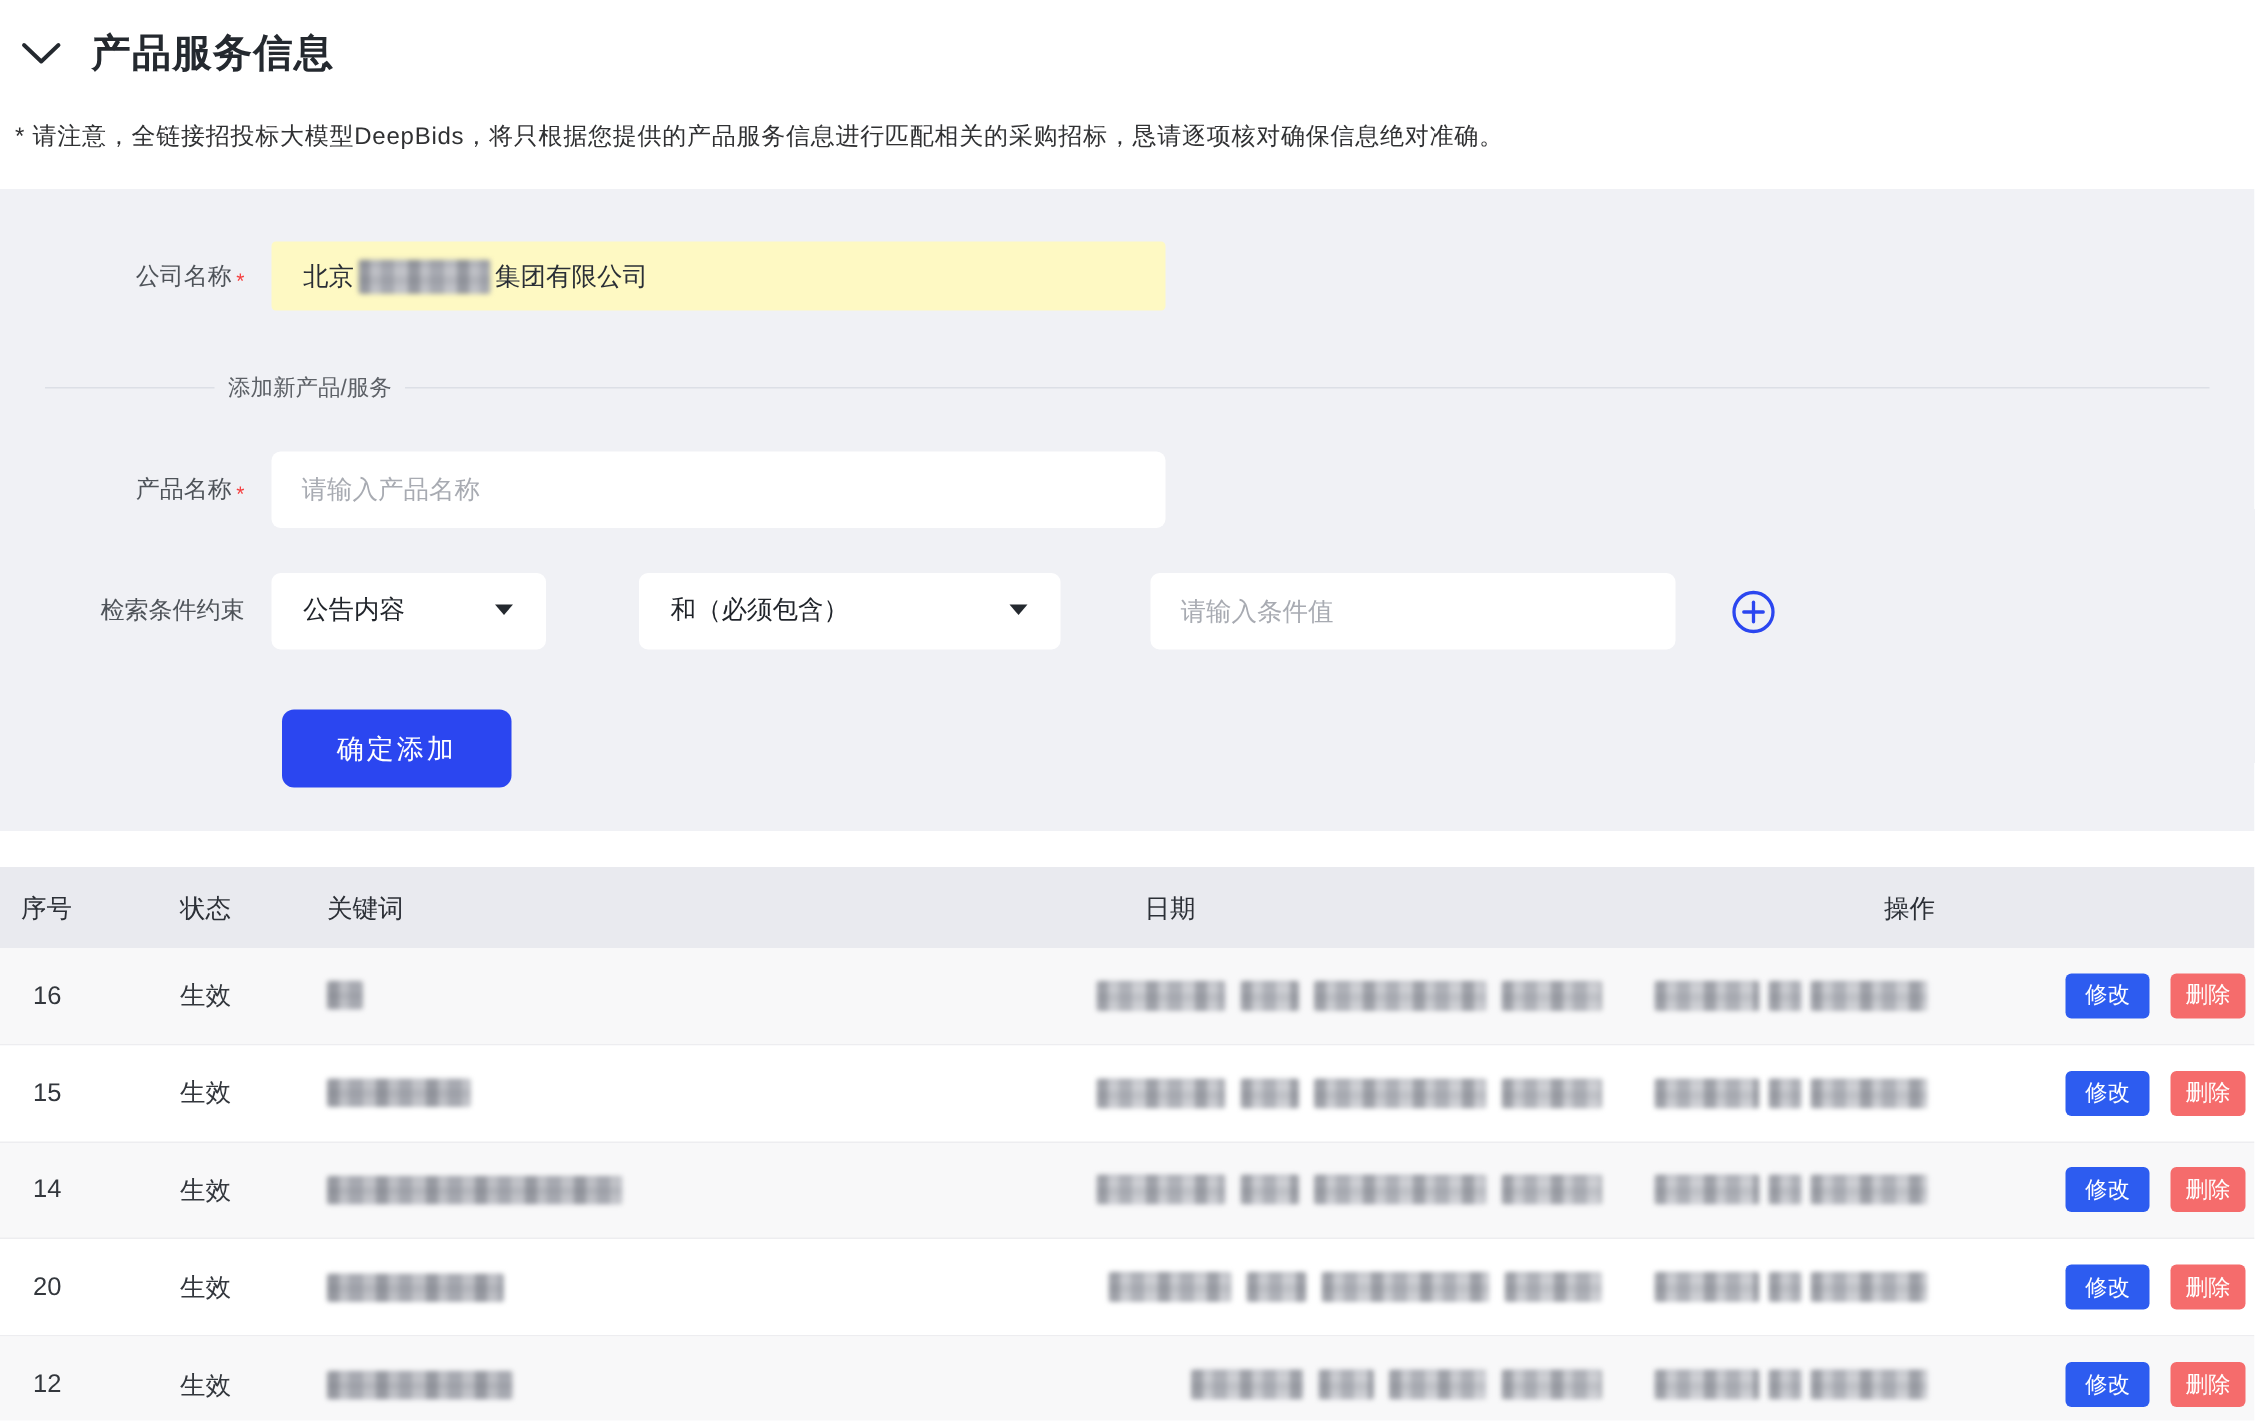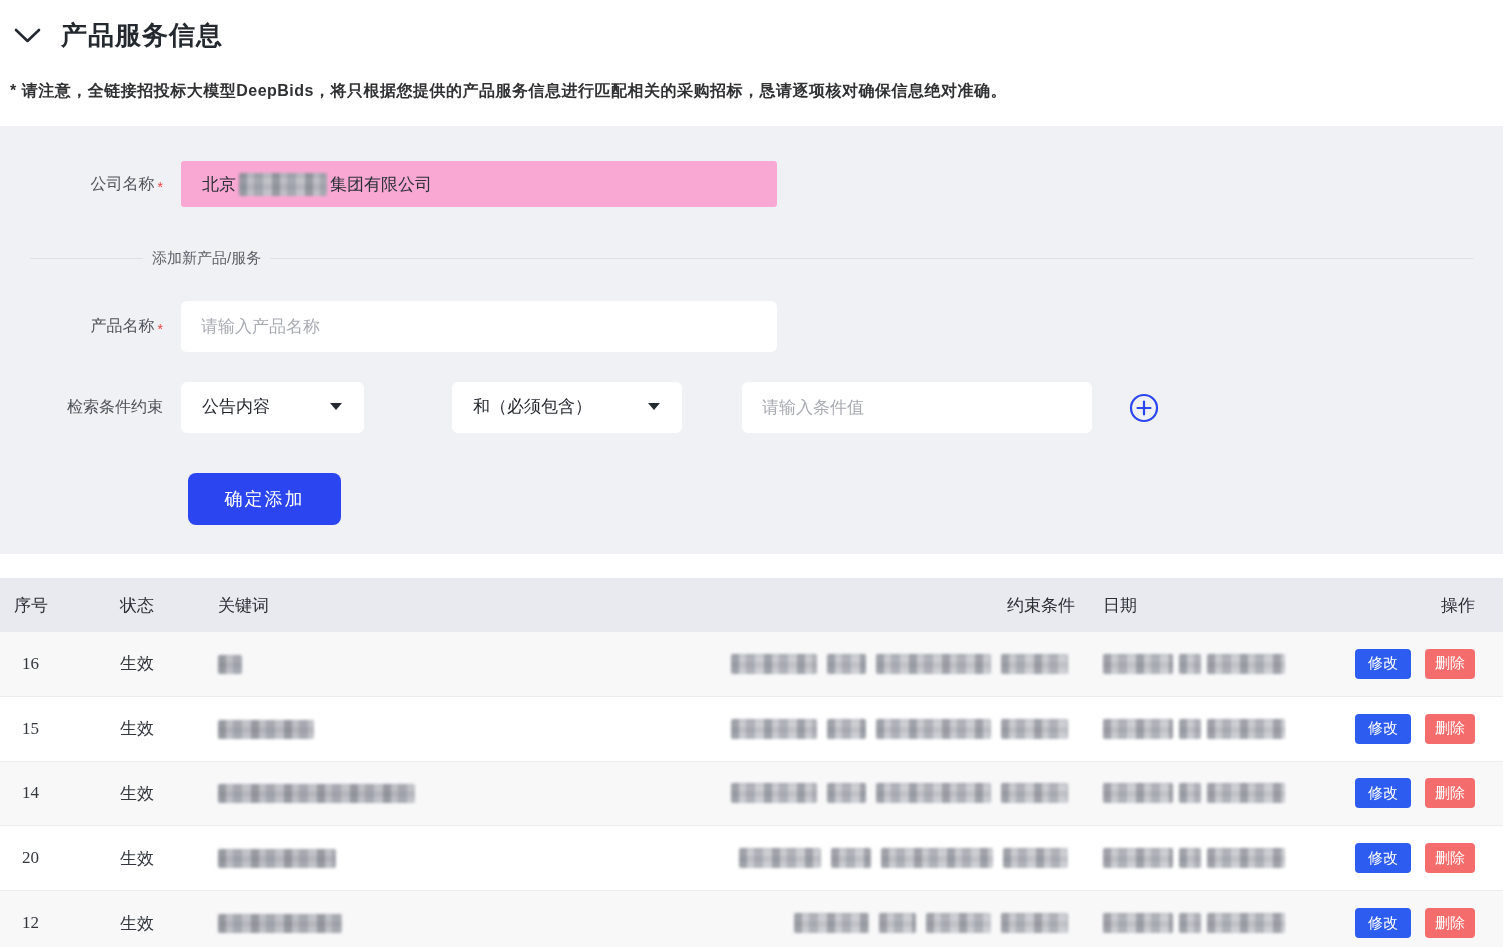--- a/index.html
+++ b/index.html
@@ -3,55 +3,55 @@
 <meta charset="utf-8">
 <style>
   html,body{margin:0;padding:0;}
   body{
     width:1503px;height:947px;overflow:hidden;background:#fff;
     font-family:"Liberation Sans","DejaVu Sans",sans-serif;color:#1f2329;
   }
   .title-row{display:flex;align-items:center;gap:20px;padding:18px 16px 0 14px;}
   .chev{display:inline-flex;align-items:center;cursor:pointer;}
   .page-title{font-size:26px;font-weight:bold;color:#24292f;margin:0;letter-spacing:1px;}
-  .notice{margin:28px 0 16px 10px;font-size:16px;font-weight:bold;color:#303133;letter-spacing:.5px;}
+  .notice{margin:28px 0 16px 10px;font-size:16px;font-weight:normal;color:#303133;letter-spacing:.5px;}
   
   .panel{margin-top:24px;width:1503px;height:428px;background:#f0f1f5;box-sizing:border-box;}
   .form-row{display:flex;align-items:center;margin-left:40px;}
   .company-row{padding-top:35px;}
   .label-wrap{width:123px;text-align:right;font-size:16px;color:#4e5359;flex:none;white-space:nowrap;}
   .req{color:#f53f3f;margin-left:3px;font-size:14px;position:relative;top:3px;}
-  .company-value{margin-left:18px;width:575px;height:46px;background:#f9a8d4;border-radius:3px;
+  .company-value{margin-left:18px;width:575px;height:46px;background:#fef9c3;border-radius:3px;
     display:flex;align-items:center;padding-left:21px;font-size:17px;color:#2a2f36;}
   .divider{margin:42px 30px 0 30px;display:flex;align-items:center;}
   .divider .line{border-top:1px solid #dcdfe6;height:0;}
   .divider .line.short{width:113px;}
   .divider .line.long{flex:1;}
   .divider-label{padding:0 9px;font-size:15px;color:#5c6066;white-space:nowrap;}
   .product-row{margin-top:33px;}
   .condition-row{margin-top:30px;}
   .text-input{height:51px;border:none;outline:none;border-radius:6px;background:#fff;
     padding:12px 20px;font-size:17px;color:#333;box-sizing:border-box;}
   .text-input::placeholder{color:#a8abb2;}
   .product-input{margin-left:18px;width:596px;}
   .cond-input{margin-left:60px;width:350px;}
   .select{margin-left:18px;width:183px;height:51px;background:#fff;border-radius:6px;cursor:pointer;
     display:flex;align-items:center;justify-content:space-between;box-sizing:border-box;
     padding:0 22px 2px 21px;font-size:17px;color:#1f2329;}
-  .select.wide{margin-left:88px;width:230px;}
+  .select.wide{margin-left:62px;width:281px;}
   .caret{width:0;height:0;border-left:6px solid transparent;border-right:6px solid transparent;
     border-top:7px solid #24292f;flex:none;margin-left:10px;}
   .plus{margin-left:37px;display:inline-flex;cursor:pointer;}
   .submit{display:block;margin:40px 0 0 188px;width:153px;height:52px;background:#2b46f0;color:#fff;
     font-size:18px;letter-spacing:2px;border:none;border-radius:8px;cursor:pointer;
     font-family:inherit;}
   
   .table{margin-top:24px;width:1503px;}
   .thead,.trow{display:grid;grid-template-columns:106px 98px 517px 340px 215px 1fr;
-    align-items:center;padding:0 28px 0 14px;box-sizing:border-box;font-family:Liberation Serif, serif;}
+    align-items:center;padding:0 6px 0 14px;box-sizing:border-box;}
   .thead{height:54px;background:#e9eaef;font-size:17px;font-weight:500;color:#2b2f36;}
   .trow{height:64.8px;border-bottom:1px solid #ededf0;background:#fff;}
   .trow:nth-child(odd){background:#f8f8f9;}
   .cell-index,.cell-status{font-size:17px;color:#33373d;}
   .cell-index{padding-left:8px;}
   .h-constraint,.cell-constraint{text-align:right;}
   .h-date{padding-left:28px;}
   .h-actions{text-align:right;}
   .cell-constraint{display:flex;justify-content:flex-end;align-items:center;gap:10px;padding-right:7px;}
   .cell-date{display:flex;align-items:center;gap:6px;padding-left:28px;}
@@ -135,21 +135,20 @@
 
   <button class="submit">确定添加</button>
 
 </section>
 
 <section class="table">
   <div class="thead">
     <div>序号</div>
     <div>状态</div>
     <div>关键词</div>
-    <div class="h-constraint">约束条件</div>
     <div class="h-date">日期</div>
     <div class="h-actions">操作</div>
   </div>
   <div id="tbody">
   <div class="trow">
     <div class="cell-index">16</div>
     <div class="cell-status">生效</div>
     <div class="cell-keyword">
       <span class="redact redact-dark kw" style="width: 24px;"></span>
     </div>

